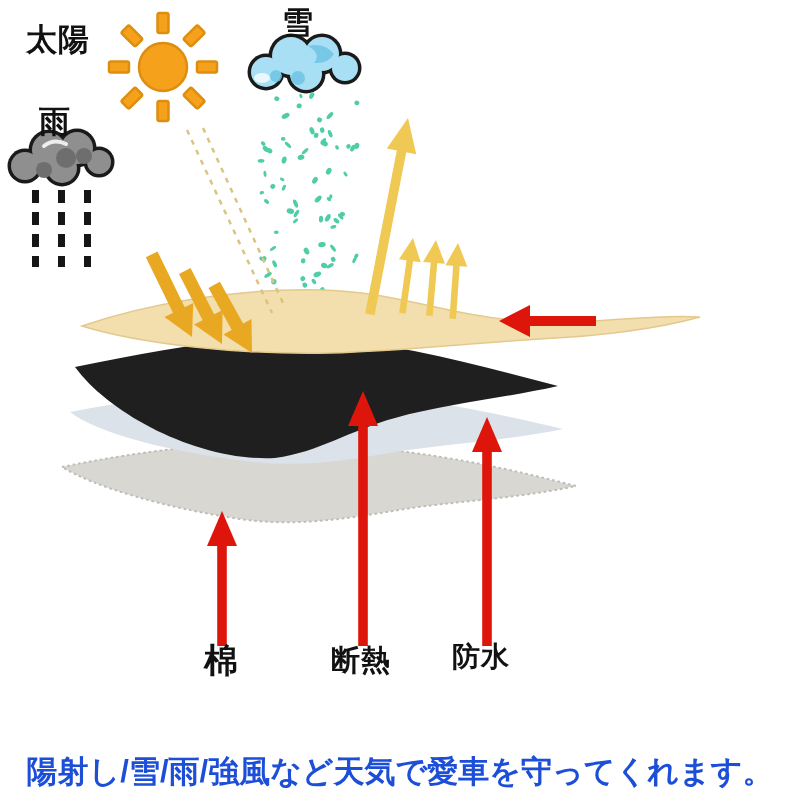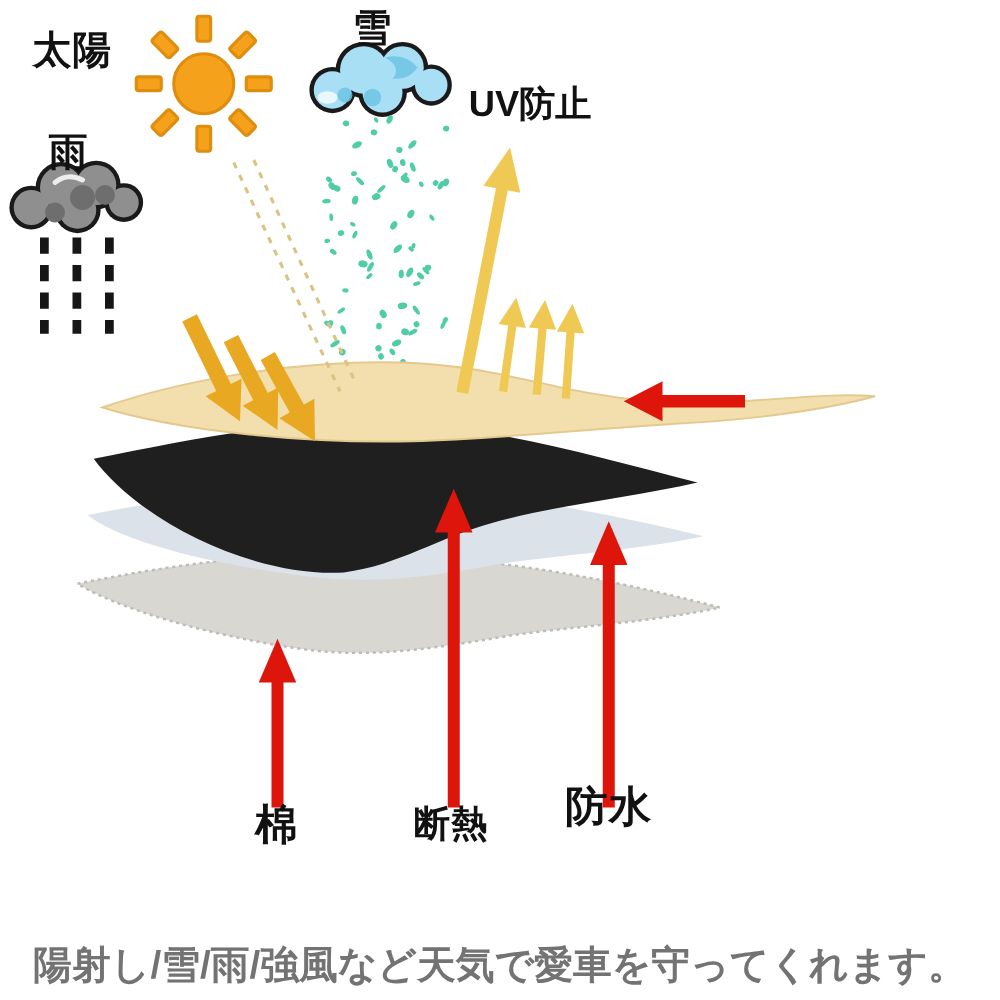--- a/index.html
+++ b/index.html
@@ -12,24 +12,24 @@
     position:absolute;font-weight:bold;color:#111;line-height:1;
     white-space:nowrap;letter-spacing:1px;
   }
   .lbl-sun{left:26px;top:24px;font-size:31px;}
   .lbl-snow{left:282px;top:7px;font-size:31px;}
   .lbl-rain{left:39px;top:106px;font-size:31px;}
   .lbl-uv{left:375px;top:70px;font-size:29px;letter-spacing:0;}
   .lbl-alu{left:599px;top:301px;font-size:28px;letter-spacing:0;}
   .lbl-cotton{left:204px;top:643px;font-size:34px;}
   .lbl-ins{left:331px;top:646px;font-size:29px;}
-  .lbl-wp{left:452px;top:629px;font-size:34px;}
+  .lbl-wp{left:452px;top:643px;font-size:28px;}
   .caption{
     position:absolute;left:0;top:751px;width:100%;text-align:center;
-    font-size:31px;font-weight:bold;color:#737373;letter-spacing:0;
+    font-size:31px;font-weight:bold;color:#1d4ed8;letter-spacing:0;
   }
 </style>
 </head>
 <body>
 
 <div class="canvas">
 
   <svg width="800" height="800" viewBox="0 0 800 800">
 
     <g transform="translate(163,67)" stroke-width="2.5" fill="#F5A11B">
@@ -253,18 +253,17 @@
       <g transform="translate(487,417)">
         <polygon points="0,0 -15,35 15,35"></polygon>
           <rect x="-4.8" y="31" width="9.6" height="198"></rect>
       </g>
     </g>
   </svg>
 
   <div class="lbl lbl-sun">太陽</div>
   <div class="lbl lbl-snow">雪</div>
   <div class="lbl lbl-rain">雨</div>
-  <div class="lbl lbl-uv">UV防止</div>
   <div class="lbl lbl-cotton">棉</div>
   <div class="lbl lbl-ins">断熱</div>
   <div class="lbl lbl-wp">防水</div>
   <div class="caption">陽射し/雪/雨/強風など天気で愛車を守ってくれます。</div>
 </div>
 
 </body></html>

